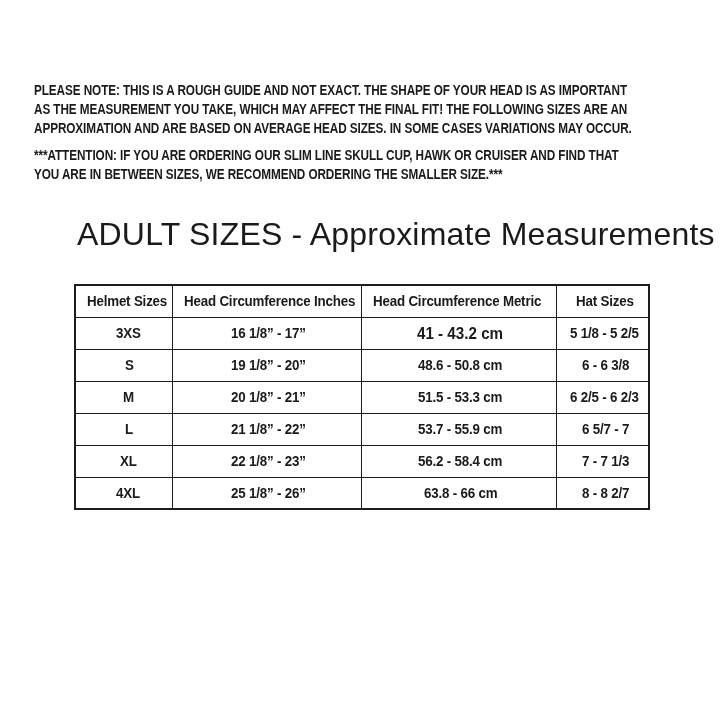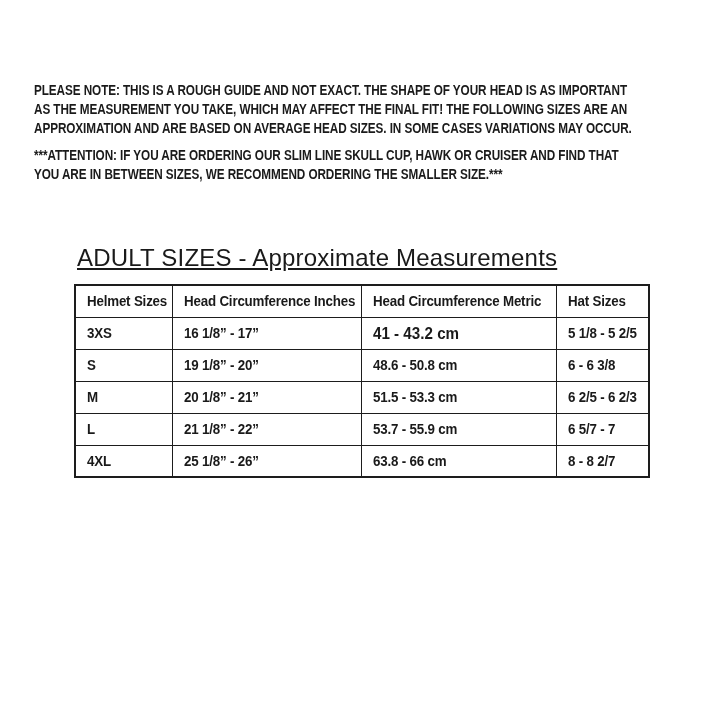--- a/index.html
+++ b/index.html
@@ -20,42 +20,41 @@
     letter-spacing:-0.1px;
     white-space:nowrap;
     transform:scaleX(0.81);
     transform-origin:left top;
   }
   .para--notice { top:81px; }
   .para--attention { top:146px; }
   .doc-title {
     position:absolute;
     left:77px;
-    top:244px;
-    font-size:24px;
+    top:216px;
+    font-size:32px;
     font-weight:500;
     letter-spacing:0.2px;
     white-space:nowrap;
-    text-decoration:underline;
   }
   table.size-table {
     position:absolute;
     left:74px;
     top:284px;
     width:574px;
     border-collapse:collapse;
     table-layout:fixed;
     border:2px solid #1d1d1d;
   }
   table.size-table th,
   table.size-table td {
     border:1.5px solid #1d1d1d;
     height:32px;
     padding:0 0 0 11px;
-    text-align:left;
+    text-align:center;
     vertical-align:middle;
     font-size:14.5px;
     font-weight:700;
     letter-spacing:-0.2px;
     white-space:nowrap;
     overflow:hidden;
   }
   .cell-text {
     display:inline-block;
     transform:scaleX(0.92);
@@ -117,19 +116,25 @@
       <td><span class="cell-text">51.5 - 53.3 cm</span></td>
       <td><span class="cell-text">6 2/5 - 6 2/3</span></td>
     </tr>
     <tr>
       <td><span class="cell-text">L</span></td>
       <td><span class="cell-text">21 1/8” - 22”</span></td>
       <td><span class="cell-text">53.7 - 55.9 cm</span></td>
       <td><span class="cell-text">6 5/7 - 7</span></td>
     </tr>
     <tr>
+      <td><span class="cell-text">XL</span></td>
+      <td><span class="cell-text">22 1/8” - 23”</span></td>
+      <td><span class="cell-text">56.2 - 58.4 cm</span></td>
+      <td><span class="cell-text">7 - 7 1/3</span></td>
+    </tr>
+    <tr>
       <td><span class="cell-text">4XL</span></td>
       <td><span class="cell-text">25 1/8” - 26”</span></td>
       <td><span class="cell-text">63.8 - 66 cm</span></td>
       <td><span class="cell-text">8 - 8 2/7</span></td>
     </tr>
   </tbody>
 </table>
 
 </body></html>

